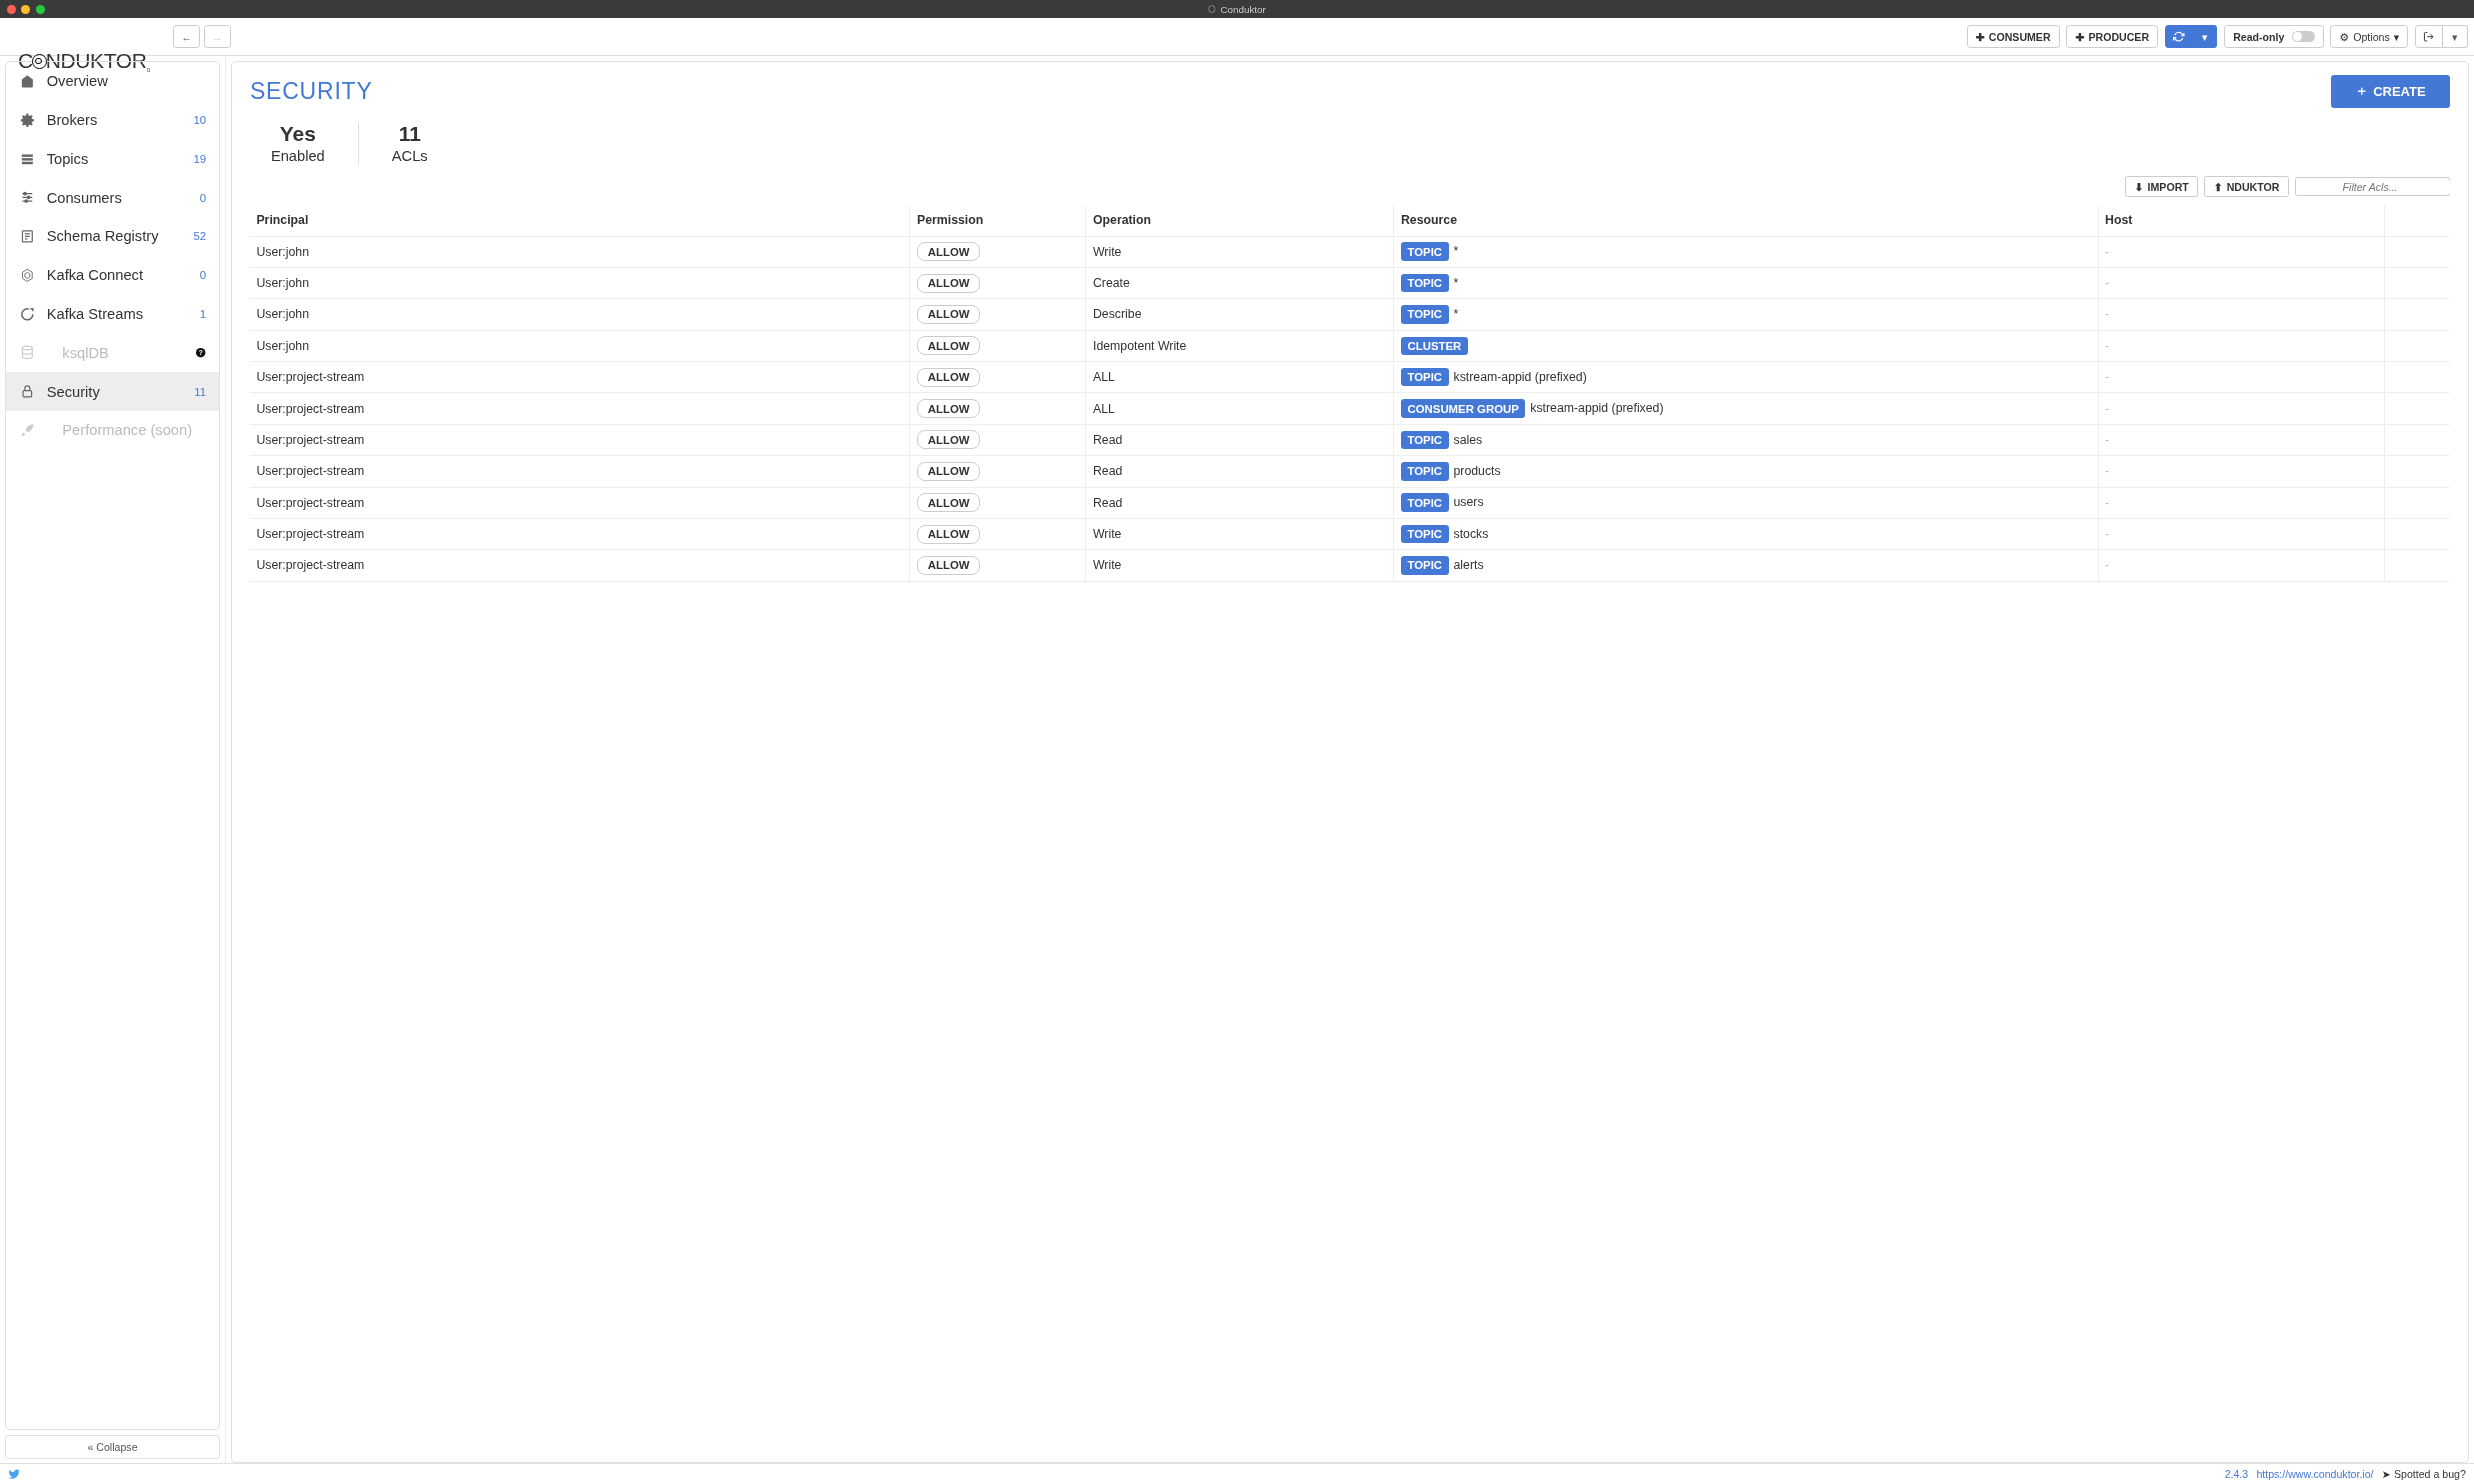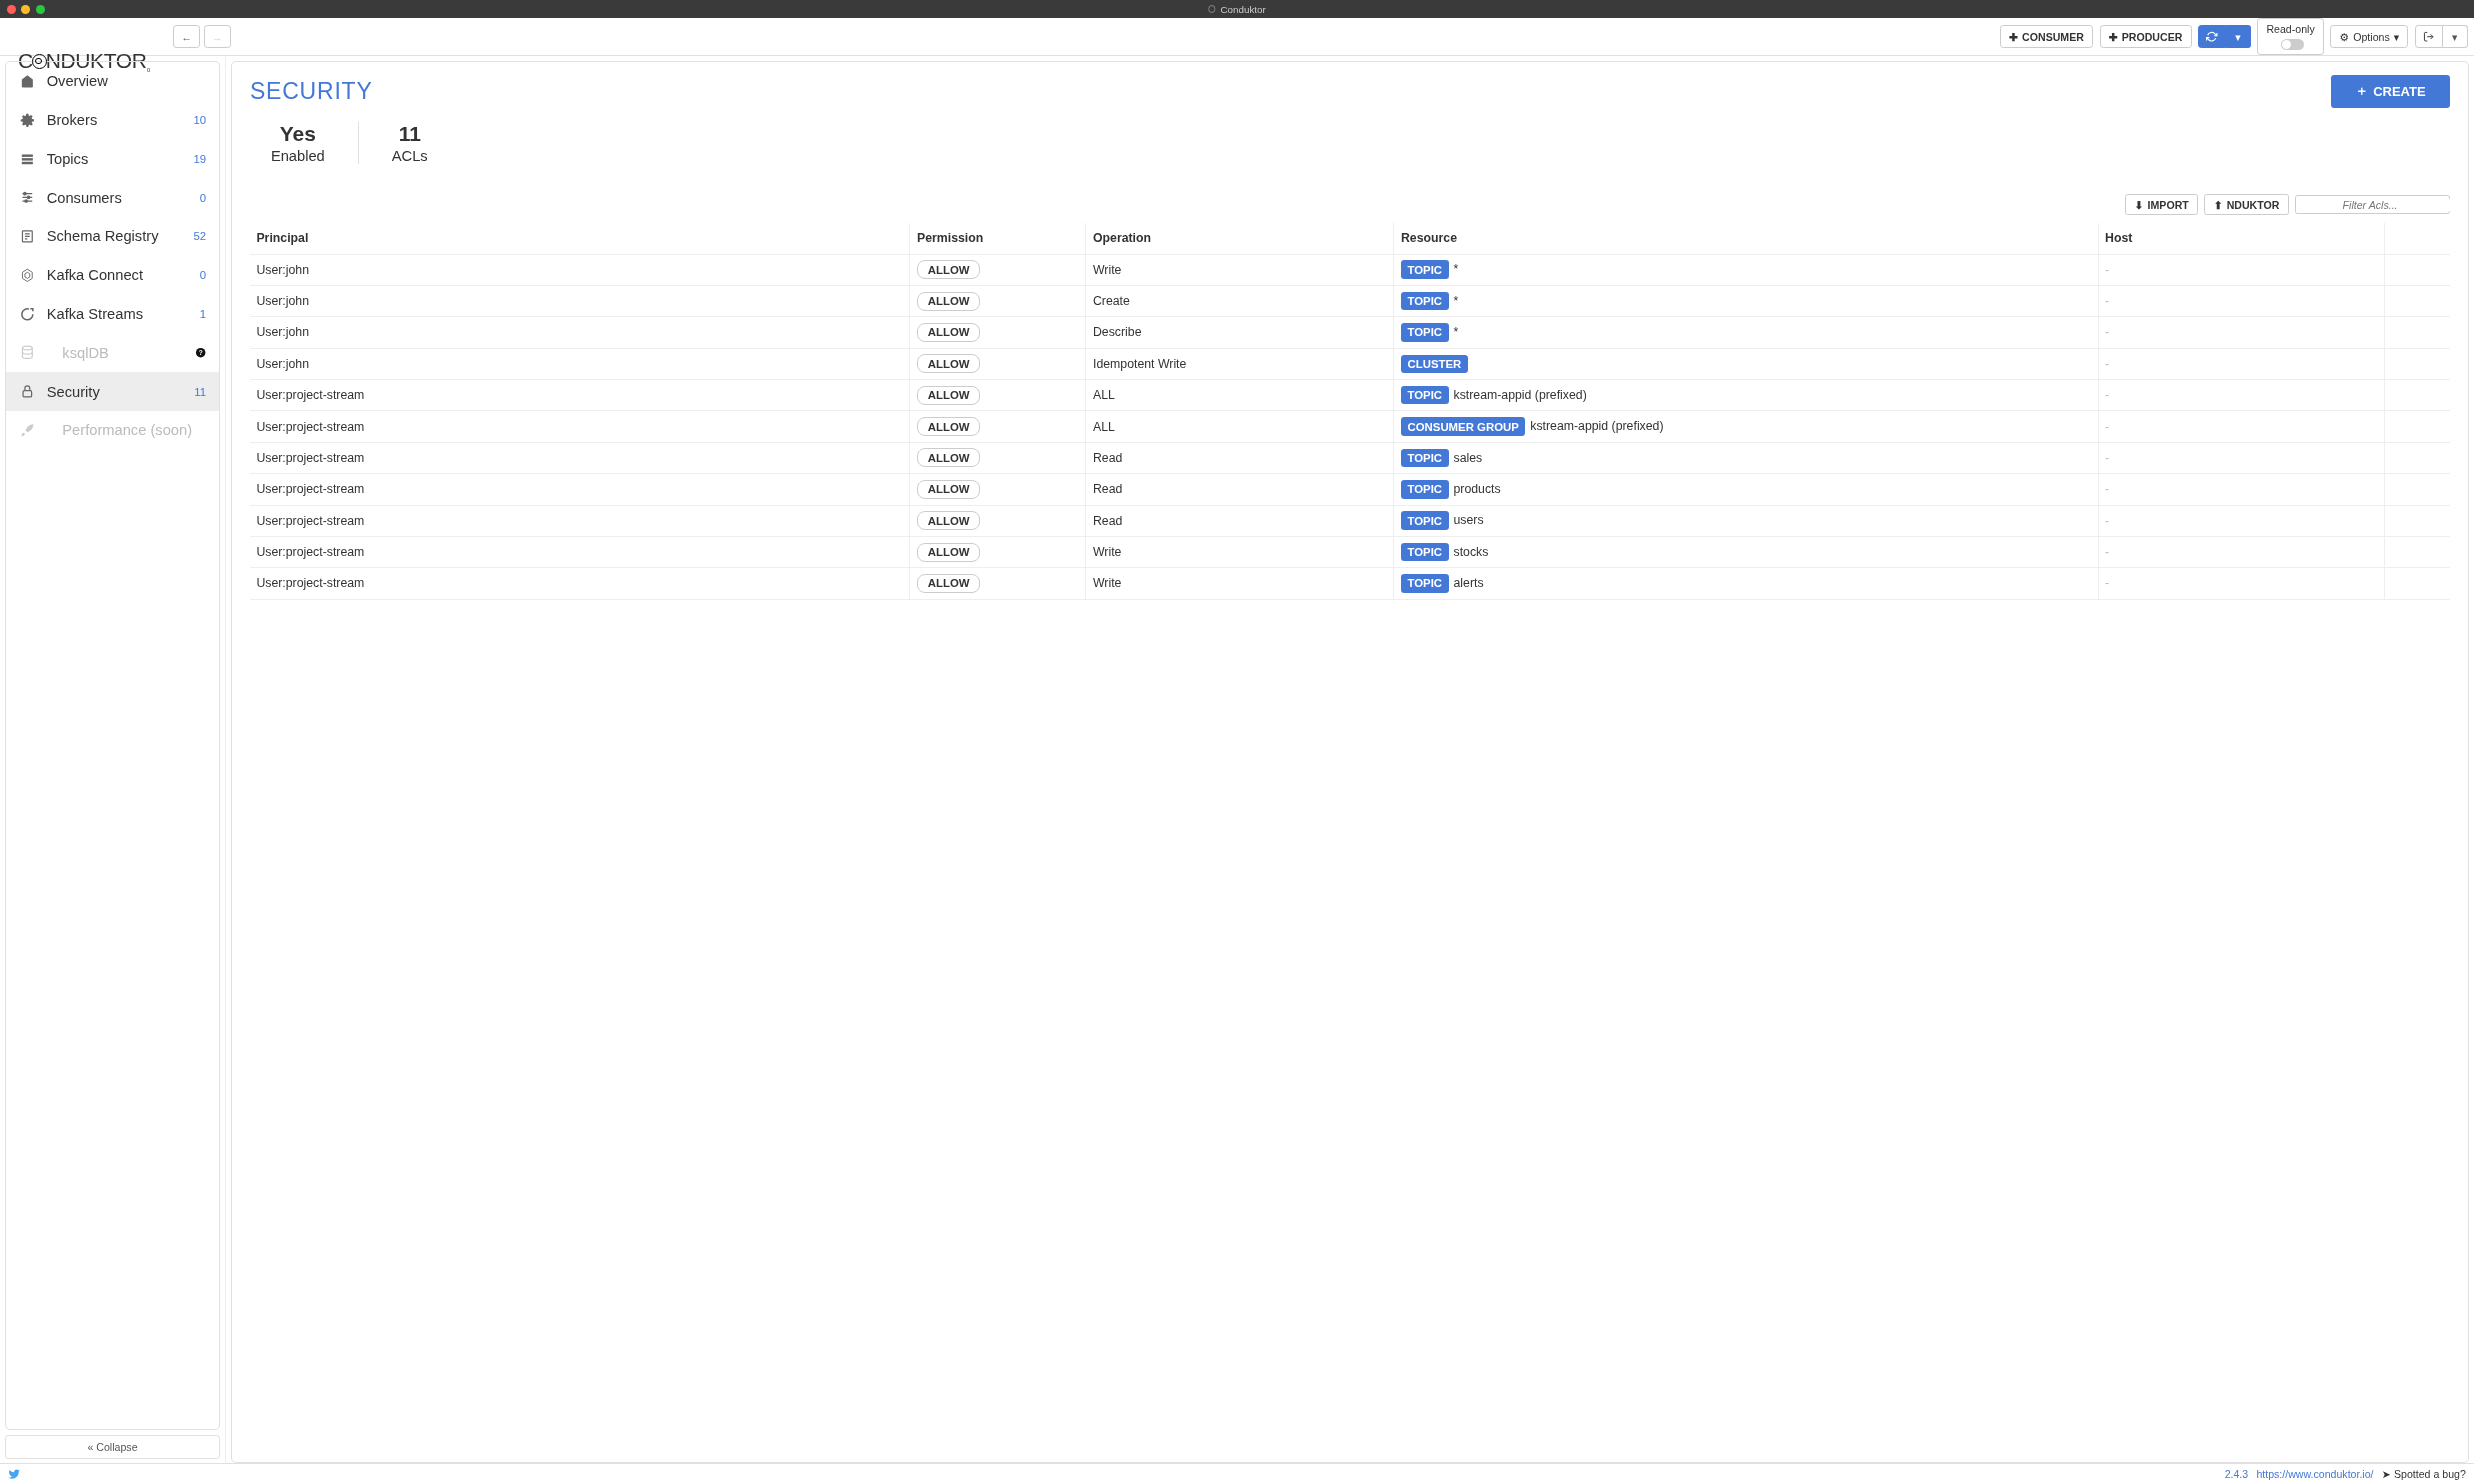--- a/index.html
+++ b/index.html
@@ -19,21 +19,21 @@
 .nav-btns { display: flex; gap: 3.3px; margin-left: 4.9px; }
 .spacer { flex: 1; }
 .tbtn { border: 0.8px solid #ccc; background: #fff; border-radius: 3.3px; padding: 4.1px 8.2px; font-size: 10.6px; font-weight: 700; color: #333; display: inline-flex; align-items: center; gap: 4.1px; cursor: pointer; }
 .tbtn.icon-only { padding: 4.1px 7.4px; min-width: 24.5px; justify-content: center; font-weight: 400; color: #555; }
 .tbtn.blue { background: #4378d6; border-color: #4378d6; color: #fff; }
 .btn-group { display: flex; }
 .btn-group .tbtn:first-child { border-radius: 3.3px 0 0 3.3px; }
 .btn-group .tbtn:last-child { border-radius: 0 3.3px 3.3px 0; border-left: none; }
 .toggle { width: 23px; height: 11.4px; background: #ccc; border-radius: 5.7px; position: relative; display: inline-block; margin-left: 3.3px; }
 .toggle::after { content: ""; position: absolute; left: 0.8px; top: 0.8px; width: 9.8px; height: 9.8px; background: #fff; border-radius: 50%; }
-.ro-btn { font-weight: 400; flex-direction: column; }
+.ro-btn { font-weight: 700; }
 
 
 .layout { display: flex; height: calc(100vh - 18px - 38px - 19.6px); }
 .sidebar { width: 226px; min-width: 226px; display: flex; flex-direction: column; border-right: 0.8px solid #eee; }
 .side-card { border: 0.8px solid #e0e0e0; border-radius: 4.9px; margin: 4.9px; overflow: hidden; flex: 1; display: flex; flex-direction: column; }
 .cluster-head { padding: 13px 11.4px; display: flex; align-items: center; gap: 8.2px; font-size: 18px; font-weight: 500; color: #333; border-bottom: 0.8px solid #eee; }
 .side-items { flex: 1; overflow: auto; }
 .sitem { display: flex; align-items: center; padding: 11.4px 13px; font-size: 14.7px; color: #333; gap: 11.4px; cursor: pointer; }
 .sitem .icon { width: 16.4px; color: #666; display: flex; justify-content: center; }
 .sitem.active { background: #ededed; }
@@ -43,21 +43,21 @@
 .sitem .badge.dark { color: #111; }
 .collapse-btn { border: 0.8px solid #e0e0e0; border-radius: 3.3px; margin: 0 4.9px 4.9px 4.9px; padding: 4.9px; text-align: center; color: #555; font-size: 10.6px; cursor: pointer; }
 
 
 .main-wrap { flex: 1; padding: 4.9px 4.9px 0 4.9px; display: flex; }
 .main { flex: 1; border: 0.8px solid #e0e0e0; border-radius: 4.9px; padding: 13px 18px 6.5px 18px; display: flex; flex-direction: column; overflow: hidden; }
 .page-head { display: flex; align-items: center; }
 .page-title { color: #4378d6; font-size: 23px; font-weight: 500; letter-spacing: 0.8px; }
 .create-btn { margin-left: auto; background: #4378d6; color: #fff; border: none; border-radius: 3.3px; padding: 7.4px 24.5px; font-size: 13px; font-weight: 600; display: flex; align-items: center; gap: 4.9px; cursor: pointer; }
 
-.stats { display: flex; margin-top: 14.7px; margin-bottom: 19px; }
+.stats { display: flex; margin-top: 14.7px; margin-bottom: 1px; }
 .stat { padding: 0 33px; text-align: center; }
 .stat:first-child { padding-left: 21px; }
 .stat + .stat { border-left: 0.8px solid #e0e0e0; }
 .stat .val { font-size: 21px; font-weight: 700; color: #333; }
 .stat .lab { font-size: 14.7px; color: #333; margin-top: 1.6px; }
 
 .tabs { display: flex; border-bottom: 0.8px solid #eee; }
 .tab { padding: 9px 0; width: 110px; text-align: center; font-size: 11.4px; color: #333; border-right: 0.8px solid #eee; cursor: pointer; }
 .tab.active { border-bottom: 1.6px solid #4378d6; font-weight: 500; }
 

